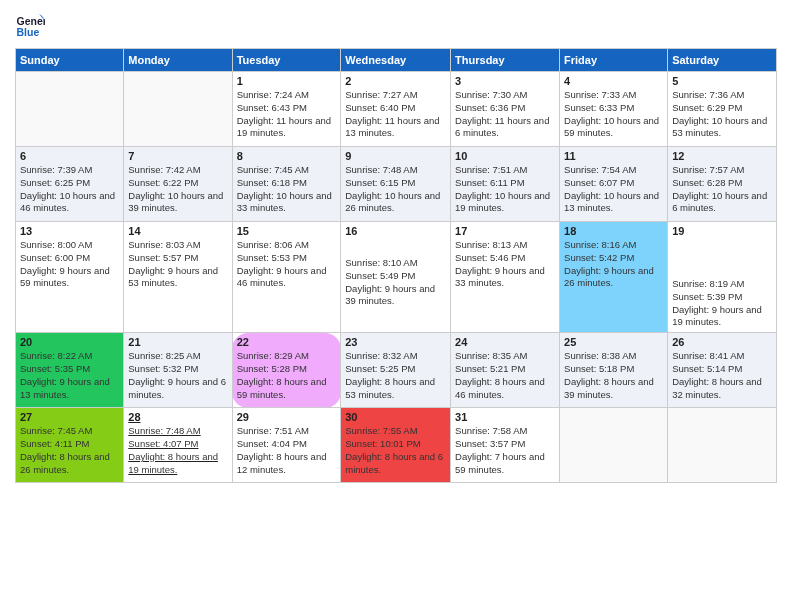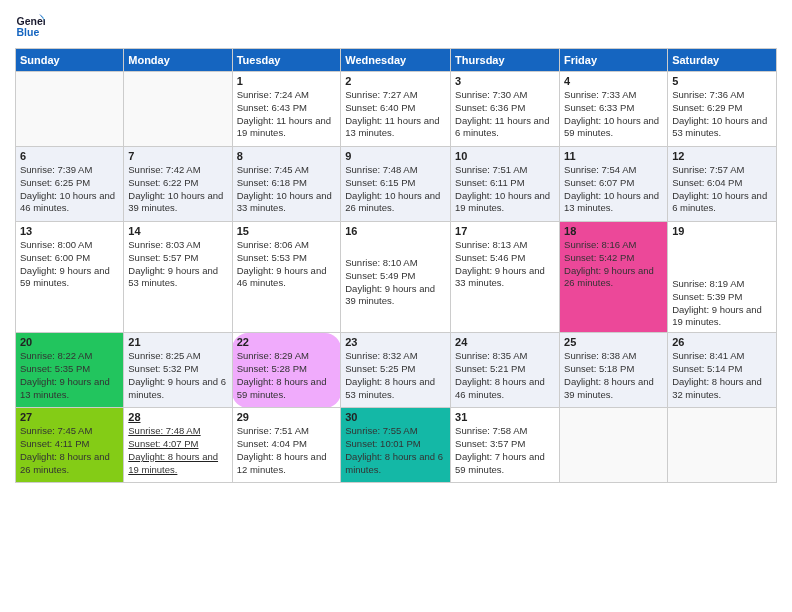--- a/index.html
+++ b/index.html
@@ -193,21 +193,21 @@
           </td>
           <td style="background: rgb(238, 241, 248);">
             <span class="day-num">11</span>
             <div class="day-info" style="white-space: pre-line;">Sunrise: 7:54 AM
 Sunset: 6:07 PM
 Daylight: 10 hours and 13 minutes.</div>
           </td>
           <td style="background: rgb(238, 241, 248);">
             <span class="day-num">12</span>
             <div class="day-info" style="white-space: pre-line;">Sunrise: 7:57 AM
-Sunset: 6:04 PM
+Sunset: 6:28 PM
 Daylight: 10 hours and 6 minutes.</div>
           </td>
         </tr>
         <tr class="week-row">
           <td style="background: rgb(255, 255, 255);">
             <span class="day-num">13</span>
             <div class="day-info" style="white-space: pre-line;">Sunrise: 8:00 AM
 Sunset: 6:00 PM
 Daylight: 9 hours and 59 minutes.</div>
           </td>
@@ -228,21 +228,21 @@
             <div class="day-info" style="white-space: pre-line; margin-top: 20px;">Sunrise: 8:10 AM
 Sunset: 5:49 PM
 Daylight: 9 hours and 39 minutes.</div>
           </td>
           <td style="background: rgb(255, 255, 255);">
             <span class="day-num">17</span>
             <div class="day-info" style="white-space: pre-line;">Sunrise: 8:13 AM
 Sunset: 5:46 PM
 Daylight: 9 hours and 33 minutes.</div>
           </td>
-          <td style="background: #ec4899;">
+          <td style="background: #7dd3fc;">
             <span class="day-num">18</span>
             <div class="day-info" style="white-space: pre-line;">Sunrise: 8:16 AM
 Sunset: 5:42 PM
 Daylight: 9 hours and 26 minutes.</div>
           </td>
           <td style="background: rgb(255, 255, 255);">
             <span class="day-num">19</span>
             <div class="day-info" style="white-space: pre-line; margin-top: 41px;">Sunrise: 8:19 AM
 Sunset: 5:39 PM
 Daylight: 9 hours and 19 minutes.</div>
@@ -304,21 +304,21 @@
             <div class="day-info" style="white-space: pre-line;">Sunrise: 7:48 AM
 Sunset: 4:07 PM
 Daylight: 8 hours and 19 minutes.</div>
           </td>
           <td style="background: rgb(255, 255, 255);">
             <span class="day-num">29</span>
             <div class="day-info" style="white-space: pre-line;">Sunrise: 7:51 AM
 Sunset: 4:04 PM
 Daylight: 8 hours and 12 minutes.</div>
           </td>
-          <td style="background: #14b8a6;">
+          <td style="background: #ef4444;">
             <span class="day-num">30</span>
             <div class="day-info" style="white-space: pre-line;">Sunrise: 7:55 AM
 Sunset: 10:01 PM
 Daylight: 8 hours and 6 minutes.</div>
           </td>
           <td style="background: rgb(255, 255, 255);">
             <span class="day-num">31</span>
             <div class="day-info" style="white-space: pre-line;">Sunrise: 7:58 AM
 Sunset: 3:57 PM
 Daylight: 7 hours and 59 minutes.</div>

